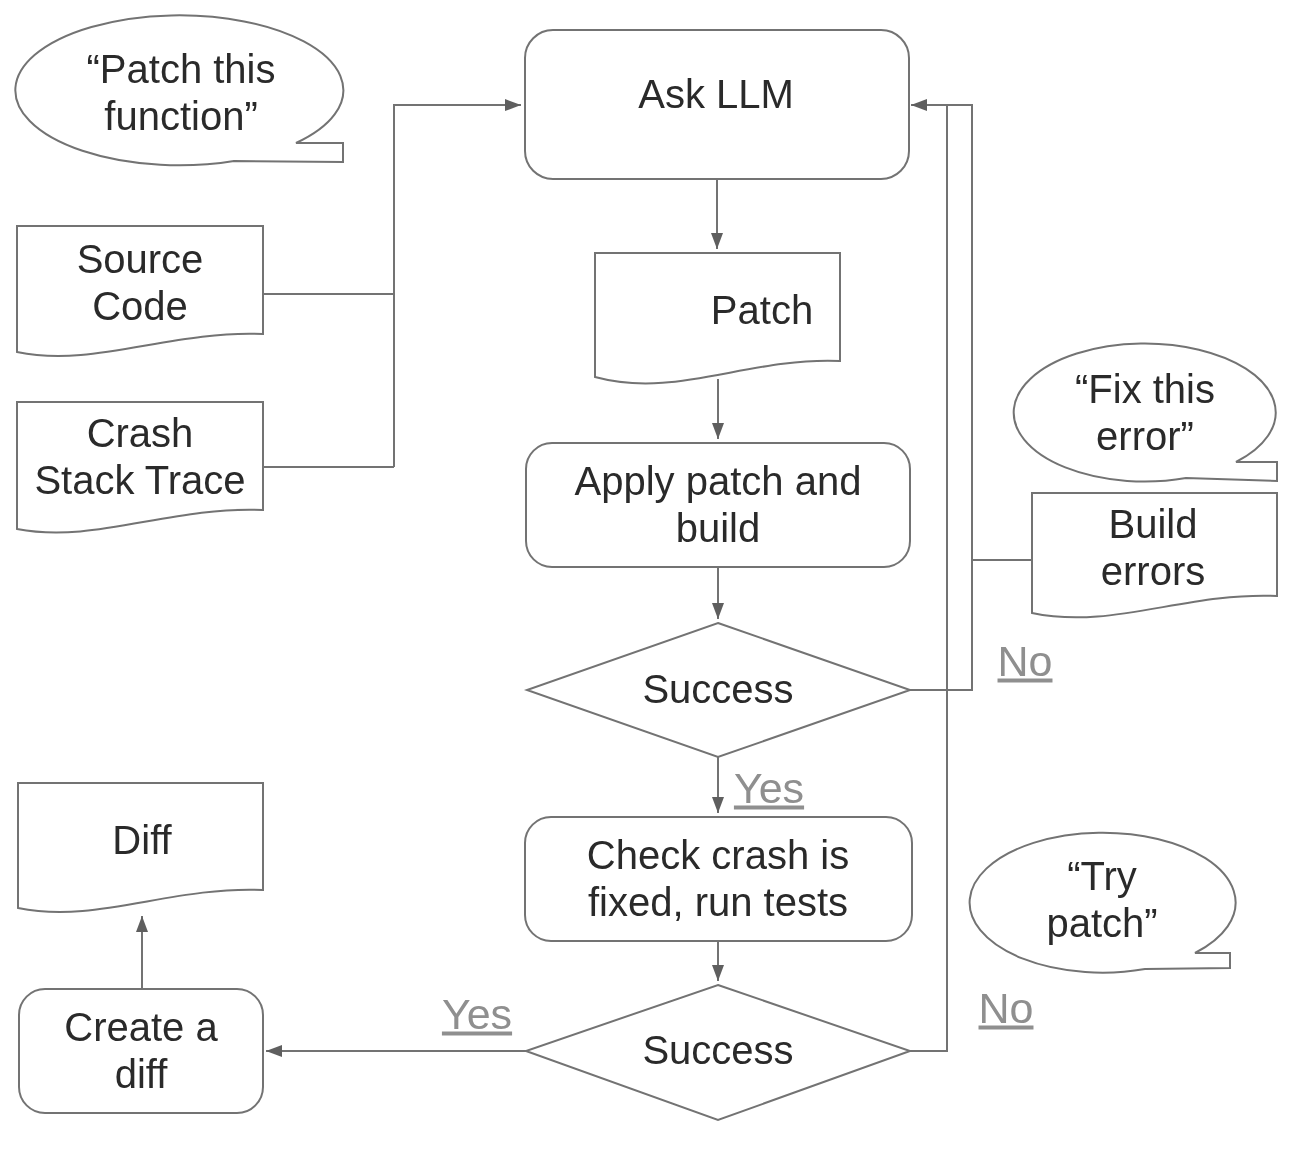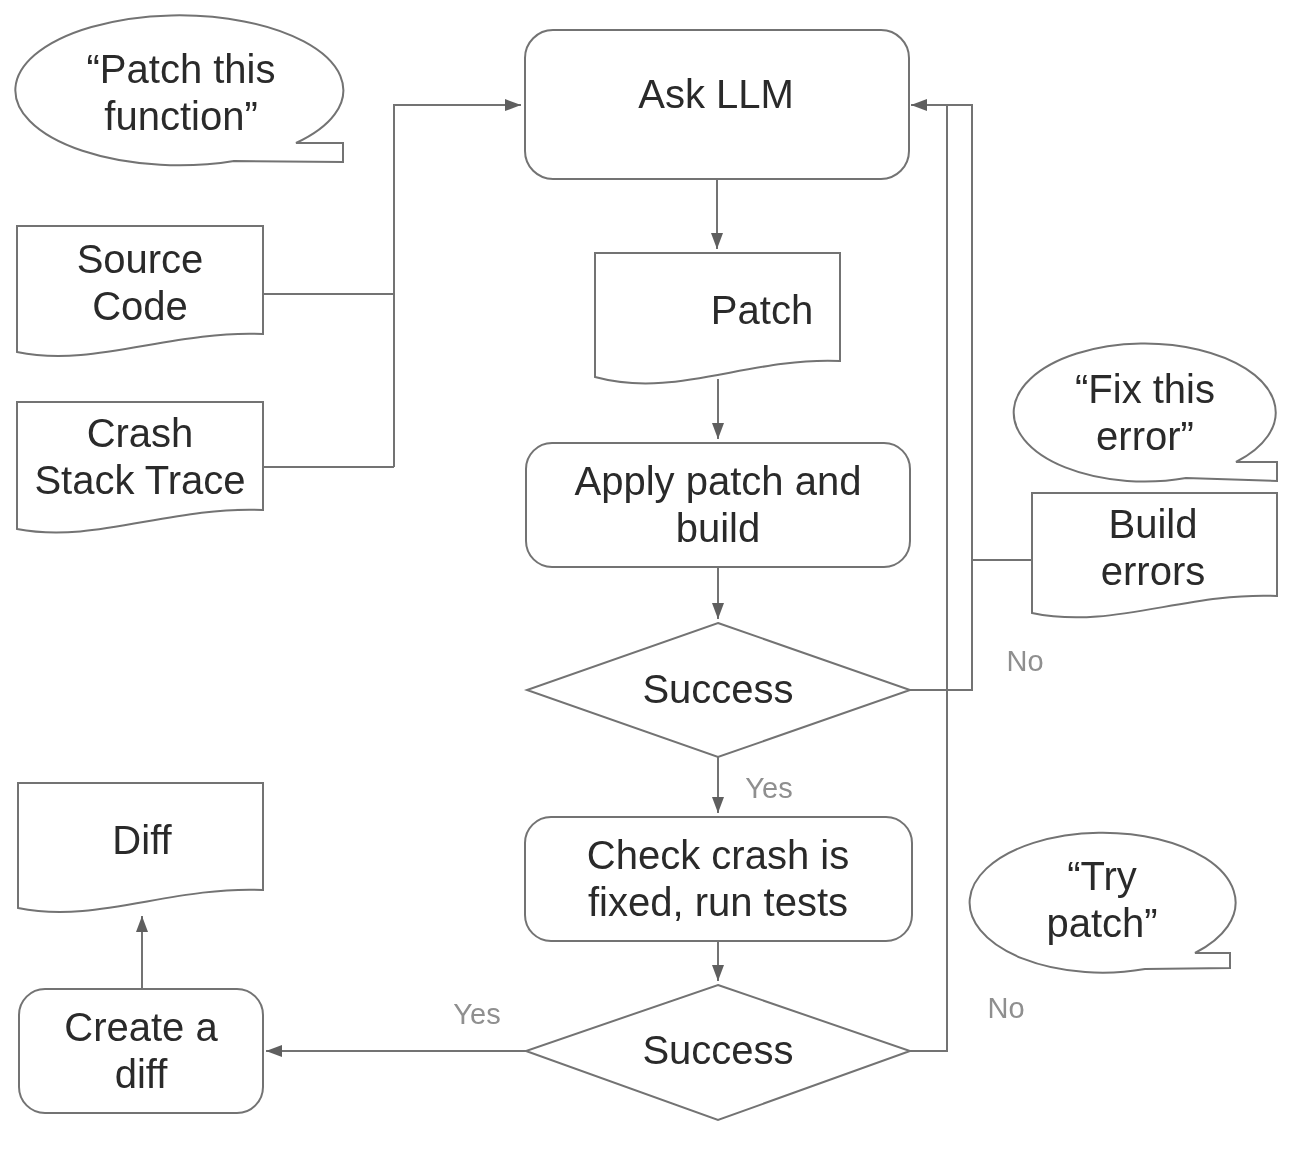--- a/index.html
+++ b/index.html
@@ -26,22 +26,23 @@
     transform:translate(-50%,-50%);
     white-space:pre-line;
     text-align:center;
     font-size:40px;
     line-height:1.18;
     color:var(--text);
   }
   .edge-label{
     position:absolute;
     transform:translate(-50%,-50%);
-    font-size:29px;
+    font-size:43px;
     color:var(--muted);
+    text-decoration:underline;
   }
 </style>
 </head>
 <body>
 
 <div class="canvas">
 
   <svg width="1306" height="1174" viewBox="0 0 1306 1174">
     <defs>
       <marker id="arrow" viewBox="0 0 18 14" refX="17" refY="7" markerWidth="18" markerHeight="14" markerUnits="userSpaceOnUse" orient="auto">

